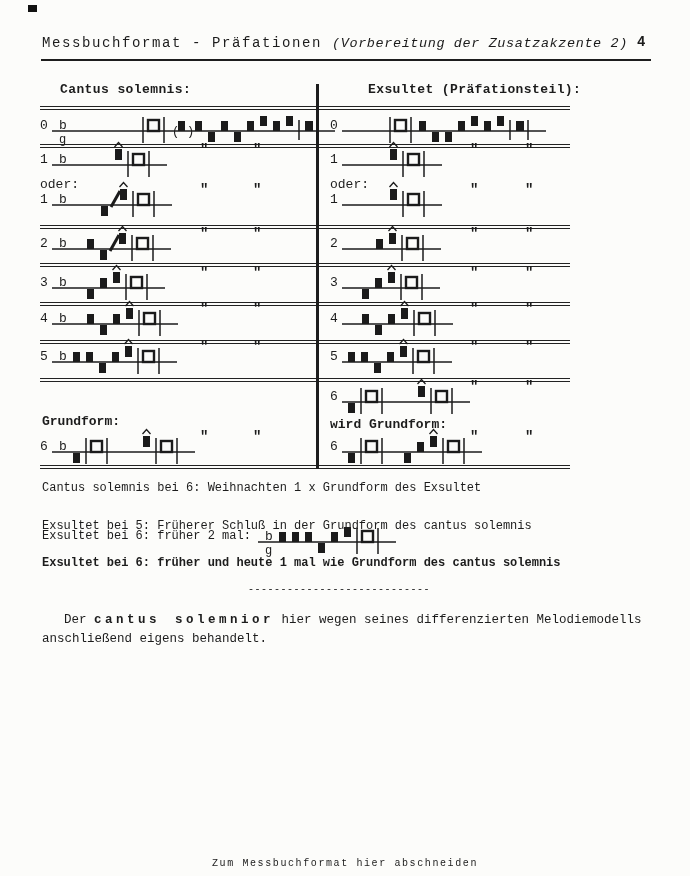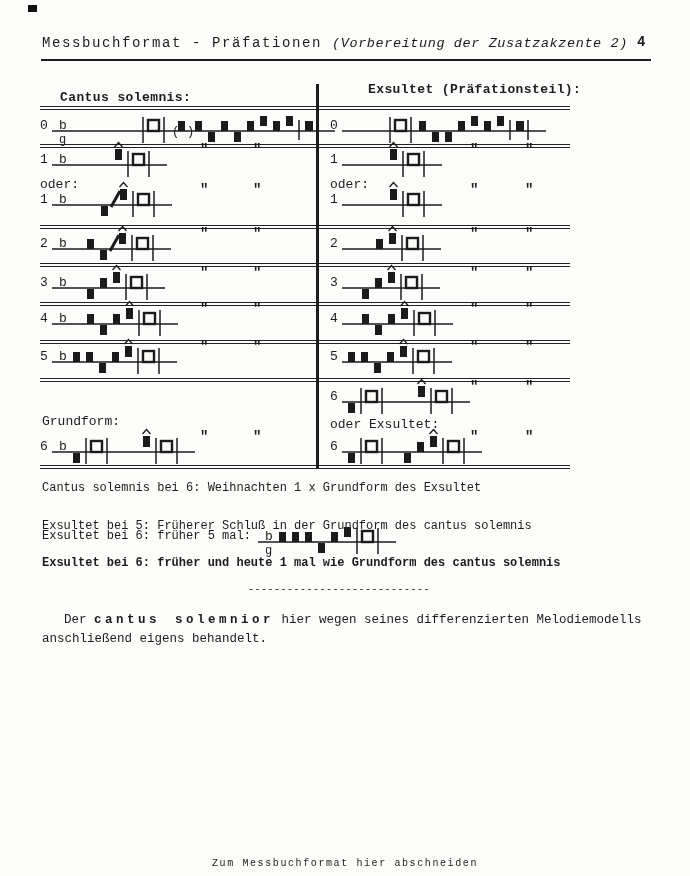--- a/index.html
+++ b/index.html
@@ -20,56 +20,56 @@
   
   .dr{left:40px;width:530px;height:4px;border-top:1.5px solid #222;border-bottom:1.5px solid #222;box-sizing:border-box;}
   .vdiv{left:316px;top:84px;width:3px;height:385px;background:#1d1d1d;}
   
   .staff{position:absolute;height:38px;}
   .staff-num{position:absolute;left:0;top:11px;font-size:13px;}
   .staff svg{position:absolute;left:12px;top:0;overflow:visible;}
   .staff svg text{font-family:"Liberation Mono","DejaVu Sans Mono",monospace;fill:#1b1b1b;}
   .qq{position:absolute;top:1px;font-size:14px;font-weight:bold;letter-spacing:1px;}
   .tlabel{font-size:13px;white-space:nowrap;}
-  .tlabel.bold{font-weight:normal;}
+  .tlabel.bold{font-weight:bold;}
   
   .nline{left:42px;font-size:12px;white-space:nowrap;}
   .dashes{top:584px;left:248px;font-size:10px;letter-spacing:0.5px;white-space:nowrap;}
   .para{left:42px;top:611px;width:620px;font-size:12.5px;line-height:19px;text-indent:22px;}
   .para .sperr{font-weight:bold;letter-spacing:3.5px;word-spacing:4px;}
   .para .l2{display:block;text-indent:0;}
   .footer{top:858px;left:50%;transform:translateX(-50%);font-size:10px;letter-spacing:1.6px;white-space:nowrap;}
 </style>
 </head>
 <body>
 
 <div class="abs print-mark"></div>
 <div class="abs title">
   <span>Messbuchformat - Präfationen </span><span class="it">(Vorbereitung der Zusatzakzente 2)</span>
 </div>
 <div class="abs pageno">4</div>
 <div class="abs hr1"></div>
 
-<div class="abs colhead" style="left:60px;top:82px;margin-top:8px;">Cantus solemnis:</div>
+<div class="abs colhead" style="left:60px;top:82px;">Cantus solemnis:</div>
 <div class="abs colhead" style="left:368px;top:82px;">Exsultet (Präfationsteil):</div>
 
 <div class="abs dr" style="top:106px;"></div>
 <div class="abs dr" style="top:144px;"></div>
 <div class="abs dr" style="top:225px;"></div>
 <div class="abs dr" style="top:263px;"></div>
 <div class="abs dr" style="top:302px;"></div>
 <div class="abs dr" style="top:340px;"></div>
 <div class="abs dr" style="top:378px;"></div>
 <div class="abs dr" style="top:465px;"></div>
 <div class="abs vdiv"></div>
 
 <div class="abs tlabel" style="left:40px;top:177px;">oder:</div>
 <div class="abs tlabel" style="left:330px;top:177px;">oder:</div>
 <div class="abs tlabel bold" style="left:42px;top:414px;">Grundform:</div>
-<div class="abs tlabel bold" style="left:330px;top:417px;">oder Exsultet:</div>
+<div class="abs tlabel bold" style="left:330px;top:417px;">wird Grundform:</div>
 
 <div id="staff-layer">
     <div class="staff" style="left: 40px; top: 107px;">
       <span class="staff-num">0</span>
       <svg height="38" width="283">
         <line x1="0" y1="24" x2="283" y2="24" stroke="#1b1b1b" stroke-width="1.3"></line>
         <text x="7" y="22" font-size="13">b</text>
         <text x="7" y="36" font-size="12">g</text>
         <line x1="91" y1="10" x2="91" y2="36" stroke="#1b1b1b" stroke-width="1.5"></line>
         <rect x="96" y="13" width="11" height="11" fill="none" stroke="#1b1b1b" stroke-width="2.4"></rect>
@@ -362,21 +362,21 @@
         <rect x="86" y="9" width="7" height="10" fill="#1b1b1b"></rect>
         <line x1="99" y1="10" x2="99" y2="36" stroke="#1b1b1b" stroke-width="1.5"></line>
         <rect x="104" y="13" width="11" height="11" fill="none" stroke="#1b1b1b" stroke-width="2.4"></rect>
         <line x1="120" y1="10" x2="120" y2="36" stroke="#1b1b1b" stroke-width="1.5"></line>
       </svg>
     </div>
   </div>
 
 <div class="abs nline" style="top:481px;">Cantus solemnis bei 6: Weihnachten 1 x Grundform des Exsultet</div>
 <div class="abs nline" style="top:503px;margin-top:16px;">Exsultet bei 5: Früherer Schluß in der Grundform des cantus solemnis</div>
-<div class="abs nline" style="top:529px;">Exsultet bei 6: früher 5 mal:</div>
+<div class="abs nline" style="top:529px;">Exsultet bei 6: früher 2 mal:</div>
 <div class="abs nline" style="top:556px;font-weight:bold;">Exsultet bei 6: früher und heute 1 mal wie Grundform des cantus solemnis</div>
 
 <div class="abs dashes">----------------------------</div>
 
 <div class="abs para">
   <span>Der </span><span class="sperr">cantus solemnior</span><span> hier wegen seines differenzierten Melodiemodells</span>
   <span class="l2">anschließend eigens behandelt.</span>
 </div>
 
 <div class="abs footer">Zum Messbuchformat hier abschneiden</div>

